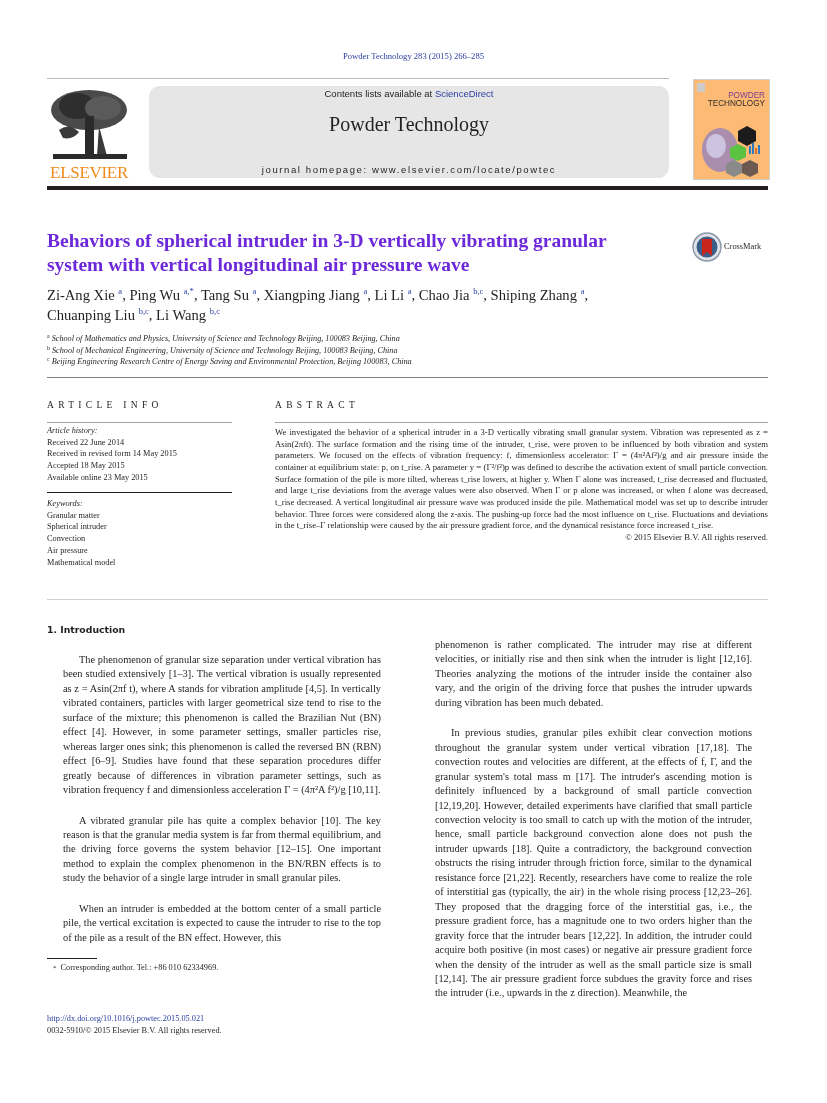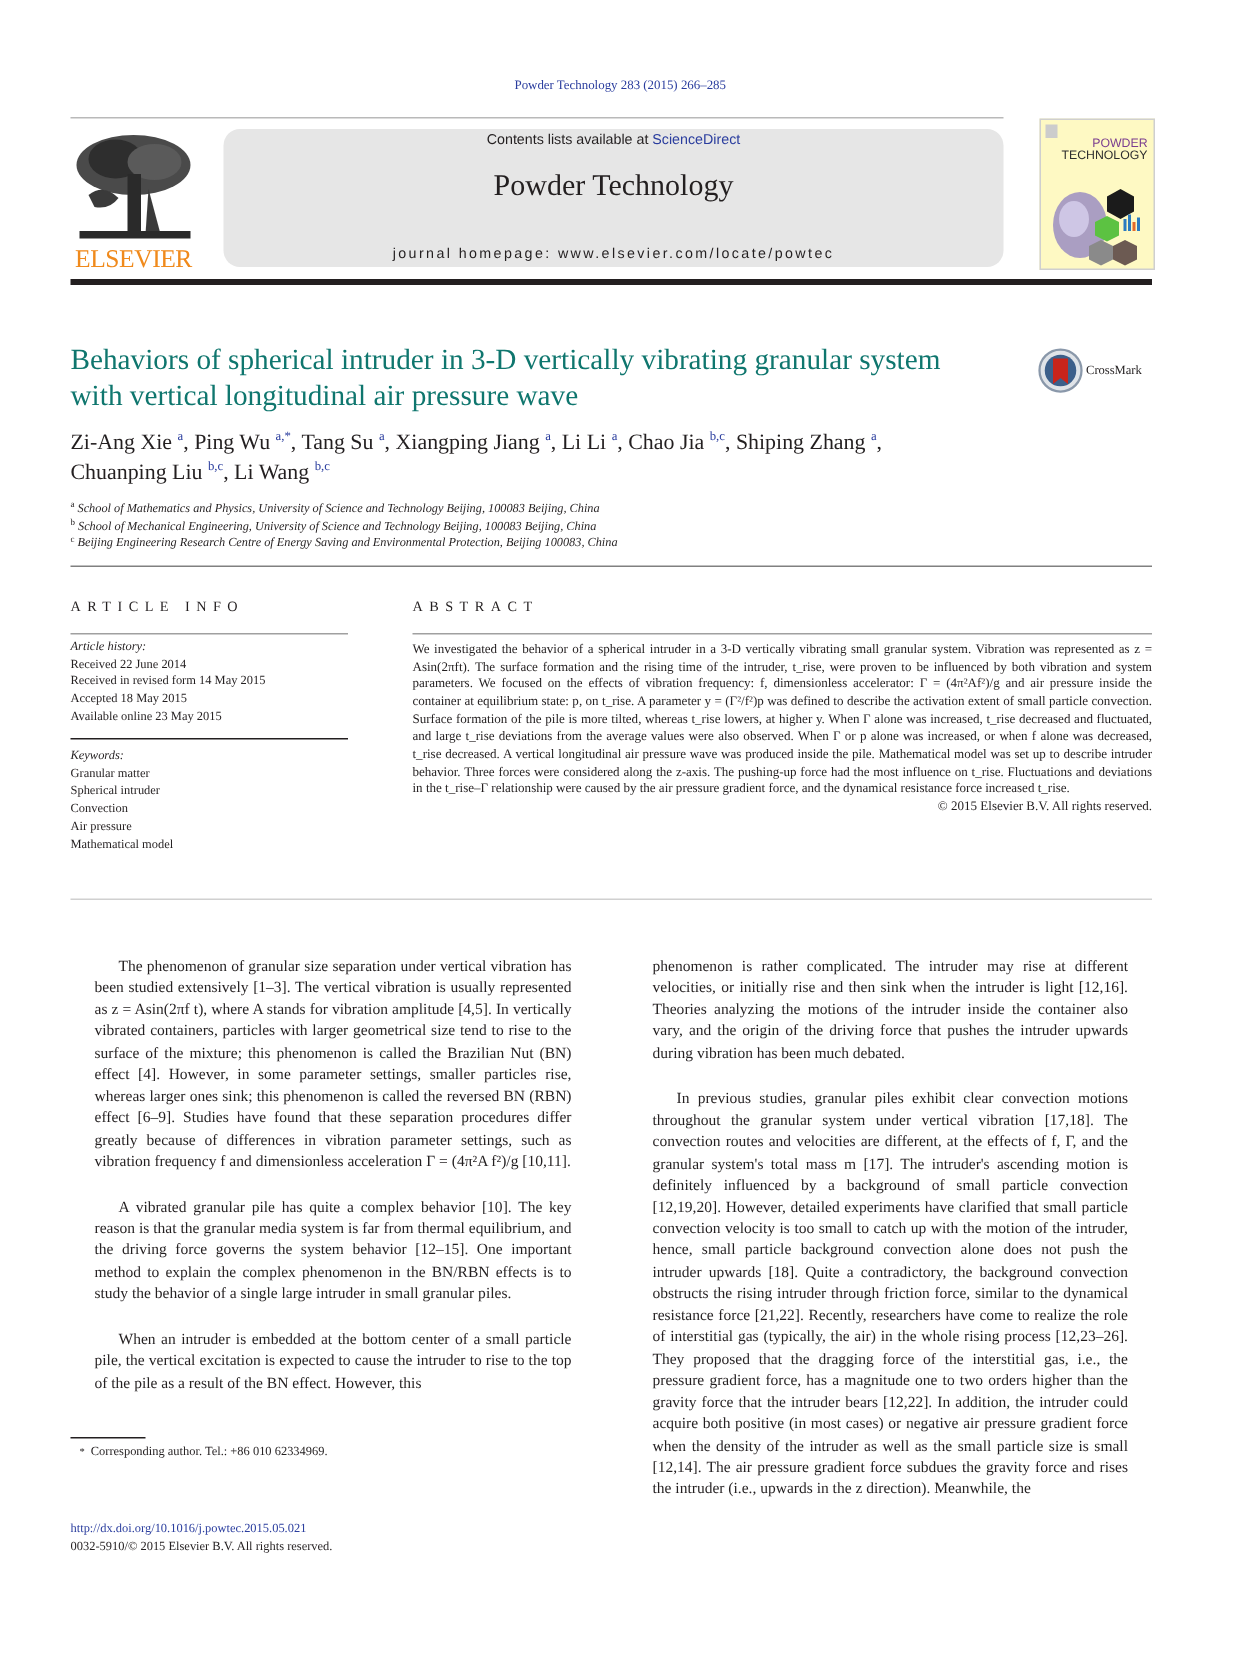--- a/index.html
+++ b/index.html
@@ -15,28 +15,28 @@
   .logo .tree { position: absolute; top: 0; left: 2px; width: 80px; height: 76px; }
   .logo .wordmark { position: absolute; bottom: 0; left: 0; width: 84px; text-align: center;
                      font-size: 17px; color: #f08a1c; letter-spacing: -0.3px; line-height: 17px; }
   .banner { top: 86px; left: 149px; width: 520px; height: 92px; background: #e6e6e6; border-radius: 11px; }
   .banner .contents { position: absolute; top: 2px; left: 0; width: 100%; text-align: center;
                       font-family: "Liberation Sans", sans-serif; font-size: 9.5px; color: #231f20; }
   .banner .title { position: absolute; top: 27px; left: 0; width: 100%; text-align: center;
                    font-size: 20px; color: #231f20; }
   .banner .homepage { position: absolute; top: 78px; left: 0; width: 100%; text-align: center;
                       font-family: "Liberation Sans", sans-serif; font-size: 9.5px; letter-spacing: 1.6px; color: #231f20; }
-  .cover { top: 79px; left: 693px; width: 75px; height: 99px; border: 1px solid #cfcfcf; background: #fef9c3; overflow: hidden; }
+  .cover { top: 79px; left: 693px; width: 75px; height: 99px; border: 1px solid #cfcfcf; background: #fdba74; overflow: hidden; }
   .cover .ctitle { position: absolute; top: 12px; right: 4px; text-align: right; font-family: "Liberation Sans", sans-serif;
                    font-size: 8.2px; line-height: 8px; color: #7a3d8f; }
   .cover .ctitle2 { color: #2d2d2d; }
   .thick-rule { top: 186px; left: 47px; width: 721px; height: 4px; background: #231f20; }
 
   
-  .paper-title { top: 229px; left: 47px; width: 600px; font-size: 19.5px; line-height: 24px; color: #0f766e; }
+  .paper-title { top: 229px; left: 47px; width: 600px; font-size: 19.5px; line-height: 24px; color: #6d28d9; font-weight: bold; }
   .crossmark { top: 232px; left: 692px; width: 80px; height: 30px; }
   .crossmark .cm-label { position: absolute; left: 32px; top: 10px; font-size: 8.4px; color: #231f20; }
   .authors { top: 286px; left: 47px; width: 720px; font-size: 14.6px; line-height: 19.5px; }
   .authors sup { font-size: 8.5px; color: #2a3d9e; vertical-align: 6px; line-height: 0; }
   .affils { top: 333px; left: 47px; width: 720px; font-size: 8.2px; line-height: 11.7px; font-style: italic; }
   .affils sup { font-style: normal; font-size: 6px; vertical-align: 3px; line-height: 0; margin-right: 2px; }
   .rule-mid { top: 377px; left: 47px; width: 721px; height: 1px; background: #808080; }
 
   
   .sec-head { font-size: 9.5px; letter-spacing: 4.3px; color: #231f20; }
@@ -154,20 +154,21 @@
 
 <div class="abs sec-head ab-head">ABSTRACT</div>
 <div class="abs ab-rule"></div>
 <div class="abs abstract">
   <span>We investigated the behavior of a spherical intruder in a 3-D vertically vibrating small granular system. Vibration was represented as z = Asin(2πft). The surface formation and the rising time of the intruder, t_rise, were proven to be influenced by both vibration and system parameters. We focused on the effects of vibration frequency: f, dimensionless accelerator: Γ = (4π²Af²)/g and air pressure inside the container at equilibrium state: p, on t_rise. A parameter y = (Γ²/f²)p was defined to describe the activation extent of small particle convection. Surface formation of the pile is more tilted, whereas t_rise lowers, at higher y. When Γ alone was increased, t_rise decreased and fluctuated, and large t_rise deviations from the average values were also observed. When Γ or p alone was increased, or when f alone was decreased, t_rise decreased. A vertical longitudinal air pressure wave was produced inside the pile. Mathematical model was set up to describe intruder behavior. Three forces were considered along the z-axis. The pushing-up force had the most influence on t_rise. Fluctuations and deviations in the t_rise–Γ relationship were caused by the air pressure gradient force, and the dynamical resistance force increased t_rise.</span>
   <span class="copy">© 2015 Elsevier B.V. All rights reserved.</span>
 </div>
 <div class="abs rule-bottom"></div>
 
 <div class="abs col col-left">
+  <div class="section-title">1. Introduction</div>
   <p class="para">The phenomenon of granular size separation under vertical vibration has been studied extensively [1–3]. The vertical vibration is usually represented as z = Asin(2πf t), where A stands for vibration amplitude [4,5]. In vertically vibrated containers, particles with larger geometrical size tend to rise to the surface of the mixture; this phenomenon is called the Brazilian Nut (BN) effect [4]. However, in some parameter settings, smaller particles rise, whereas larger ones sink; this phenomenon is called the reversed BN (RBN) effect [6–9]. Studies have found that these separation procedures differ greatly because of differences in vibration parameter settings, such as vibration frequency f and dimensionless acceleration Γ = (4π²A f²)/g [10,11].</p>
   <p class="para">A vibrated granular pile has quite a complex behavior [10]. The key reason is that the granular media system is far from thermal equilibrium, and the driving force governs the system behavior [12–15]. One important method to explain the complex phenomenon in the BN/RBN effects is to study the behavior of a single large intruder in small granular piles.</p>
   <p class="para">When an intruder is embedded at the bottom center of a small particle pile, the vertical excitation is expected to cause the intruder to rise to the top of the pile as a result of the BN effect. However, this</p>
 </div>
 
 <div class="abs col col-right">
   <p class="para noindent">phenomenon is rather complicated. The intruder may rise at different velocities, or initially rise and then sink when the intruder is light [12,16]. Theories analyzing the motions of the intruder inside the container also vary, and the origin of the driving force that pushes the intruder upwards during vibration has been much debated.</p>
   <p class="para">In previous studies, granular piles exhibit clear convection motions throughout the granular system under vertical vibration [17,18]. The convection routes and velocities are different, at the effects of f, Γ, and the granular system's total mass m [17]. The intruder's ascending motion is definitely influenced by a background of small particle convection [12,19,20]. However, detailed experiments have clarified that small particle convection velocity is too small to catch up with the motion of the intruder, hence, small particle background convection alone does not push the intruder upwards [18]. Quite a contradictory, the background convection obstructs the rising intruder through friction force, similar to the dynamical resistance force [21,22]. Recently, researchers have come to realize the role of interstitial gas (typically, the air) in the whole rising process [12,23–26]. They proposed that the dragging force of the interstitial gas, i.e., the pressure gradient force, has a magnitude one to two orders higher than the gravity force that the intruder bears [12,22]. In addition, the intruder could acquire both positive (in most cases) or negative air pressure gradient force when the density of the intruder as well as the small particle size is small [12,14]. The air pressure gradient force subdues the gravity force and rises the intruder (i.e., upwards in the z direction). Meanwhile, the</p>
 </div>
 

